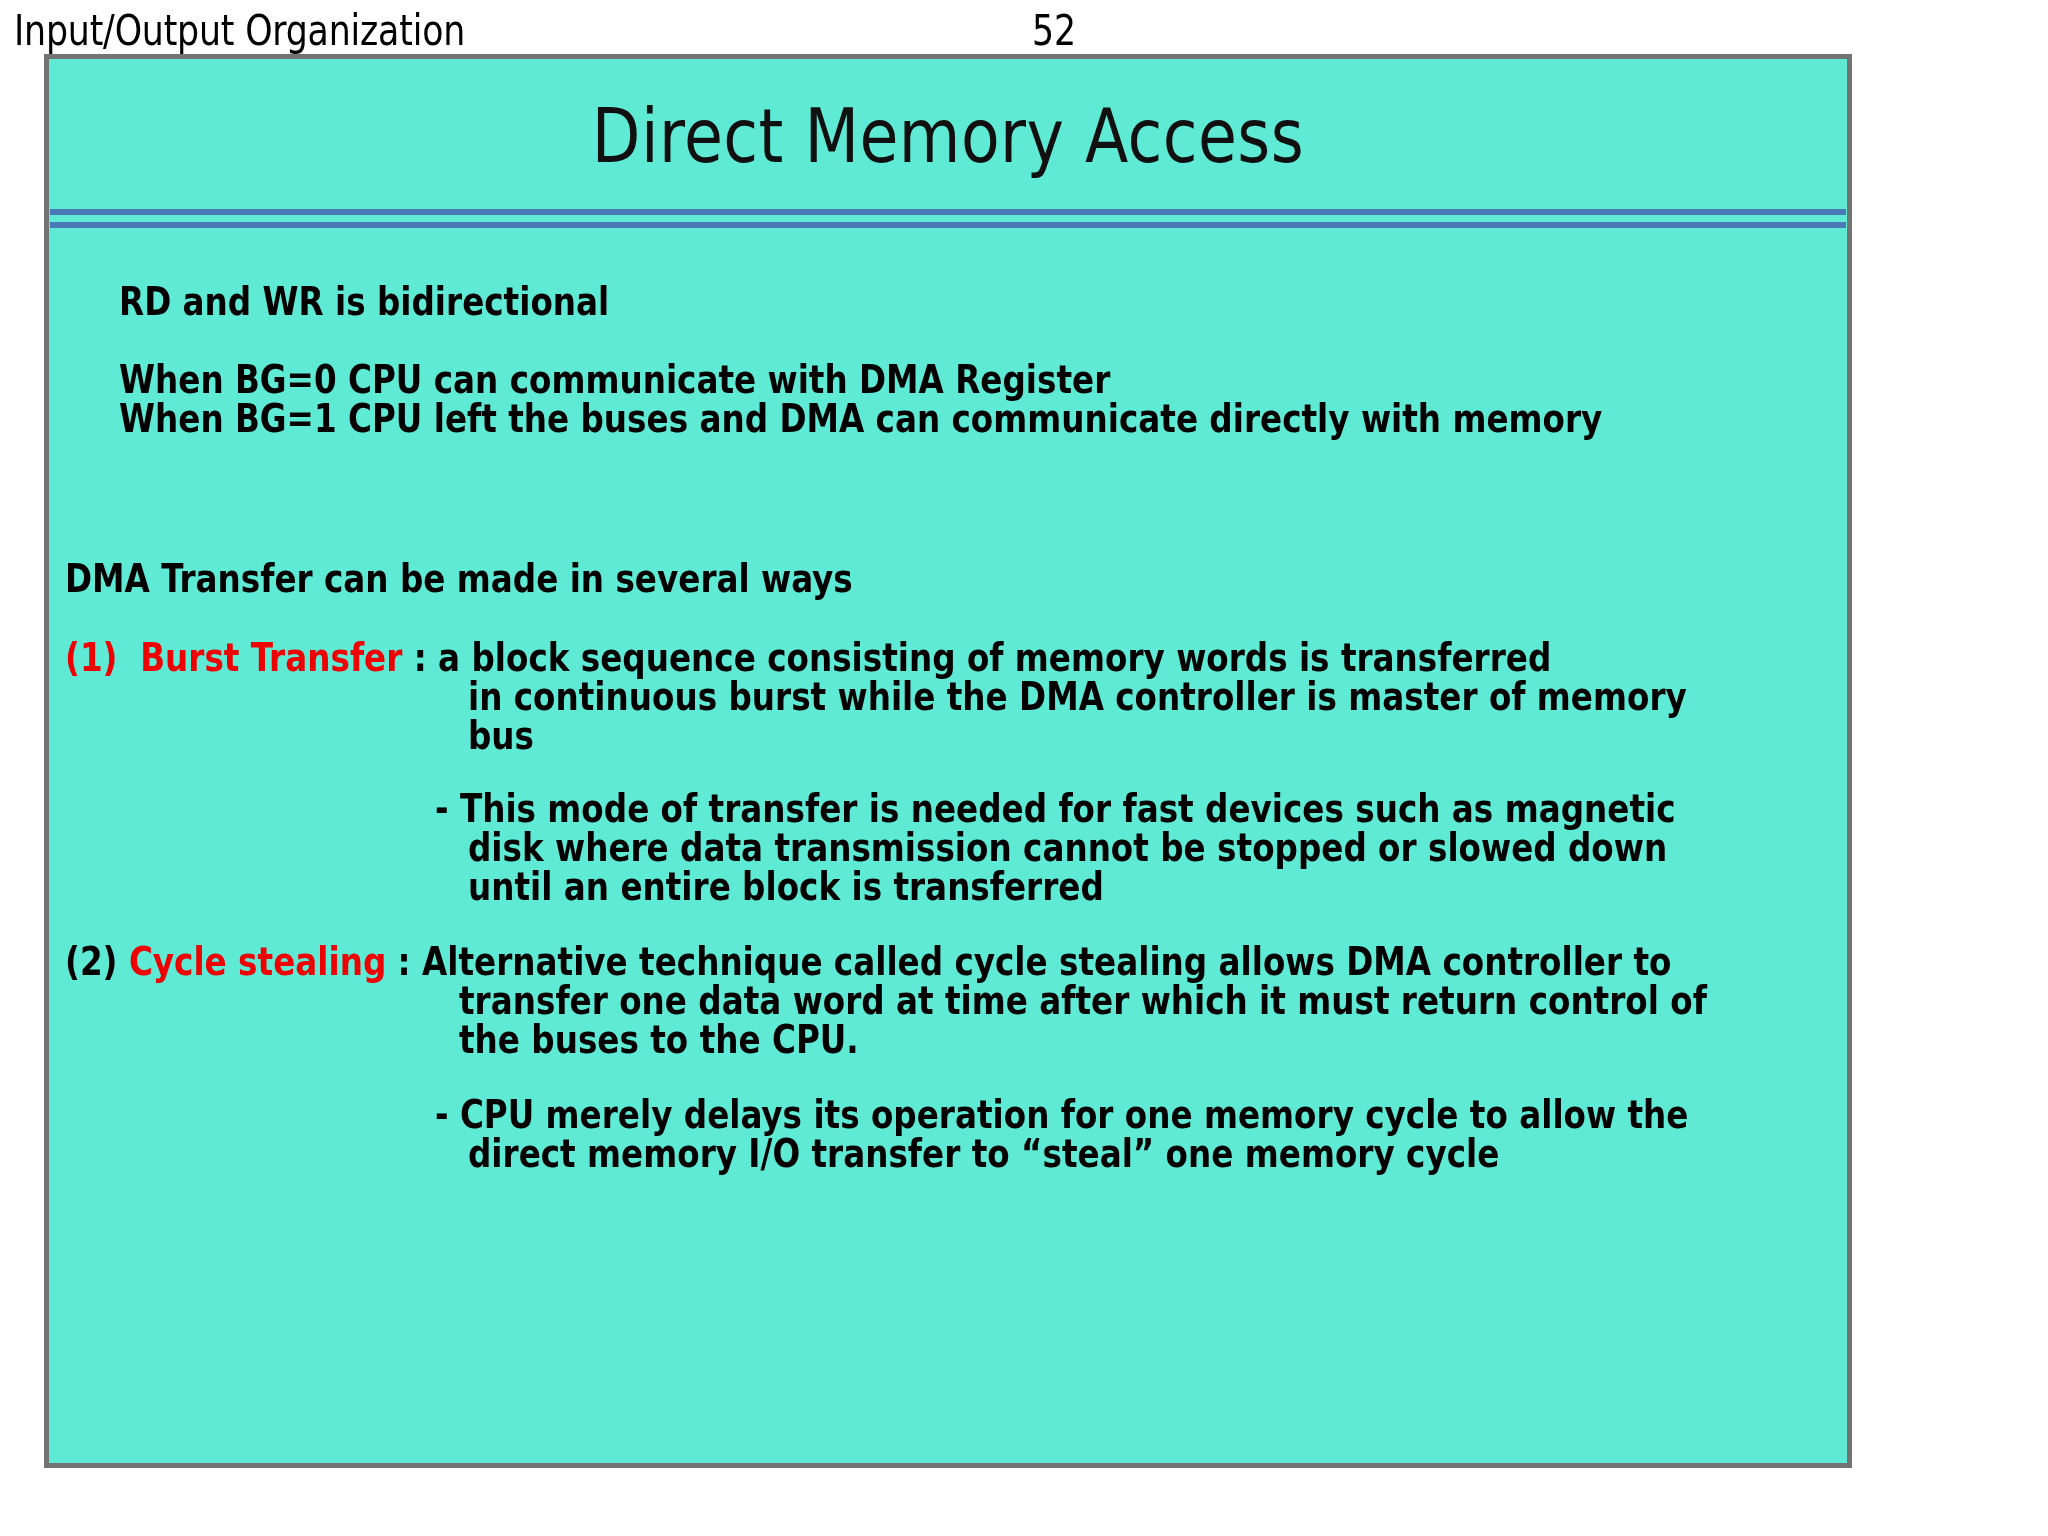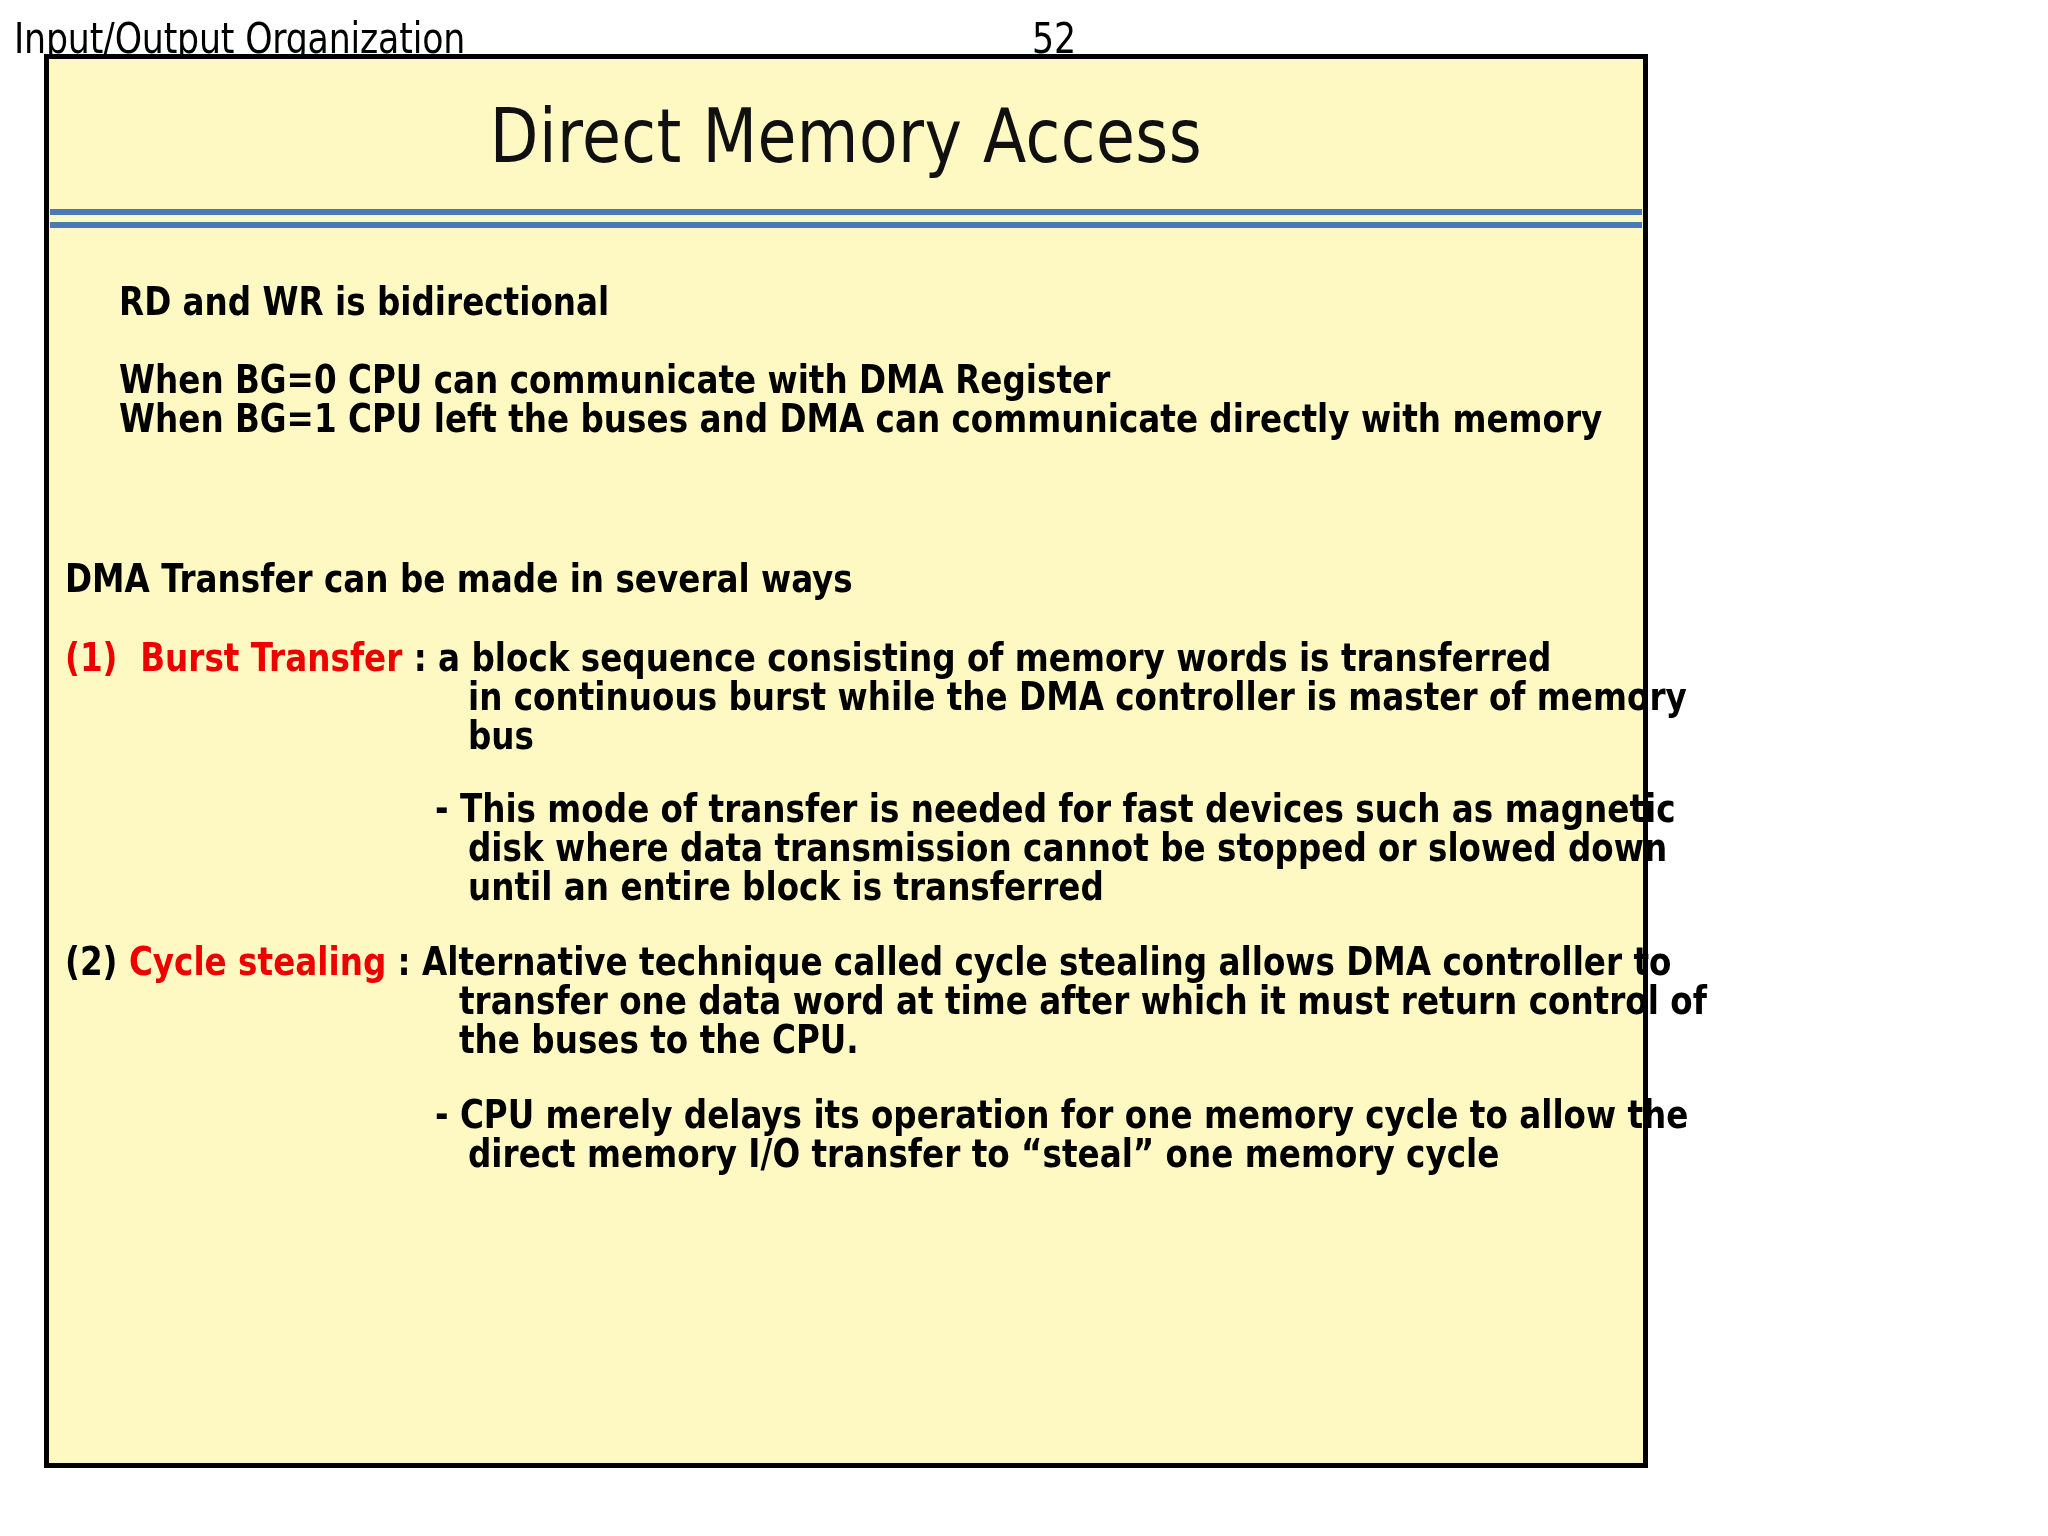--- a/index.html
+++ b/index.html
@@ -12,21 +12,21 @@
     height: 1536px;
     position: relative;
     overflow: hidden;
     font-family: "Liberation Sans", sans-serif;
     -webkit-font-smoothing: antialiased;
   }
 
   
   .page-header {
     position: absolute;
-    top: 14px;
+    top: 6px;
     left: 14px;
     width: 1090px;
     height: 50px;
   }
   .page-header .hdr-title {
     position: absolute;
     left: 0;
     top: 0;
     font-size: 42px;
     font-family: "DejaVu Sans Condensed", "Liberation Sans Narrow", "Liberation Sans", sans-serif;
@@ -50,25 +50,25 @@
     white-space: nowrap;
     transform: scaleX(0.92);
     transform-origin: left center;
   }
 
   
   .slide-frame {
     position: absolute;
     left: 44px;
     top: 54px;
-    width: 1604px;
+    width: 1808px;
     height: 1414px;
-    border: 5px solid #000000;
+    border: 5px solid #737373;
     box-sizing: border-box;
-    background: #fef9c3;
+    background: #5eead4;
   }
 
   
   .title-band {
     position: absolute;
     left: 0;
     top: 0;
     right: 0;
     height: 152px;
   }

